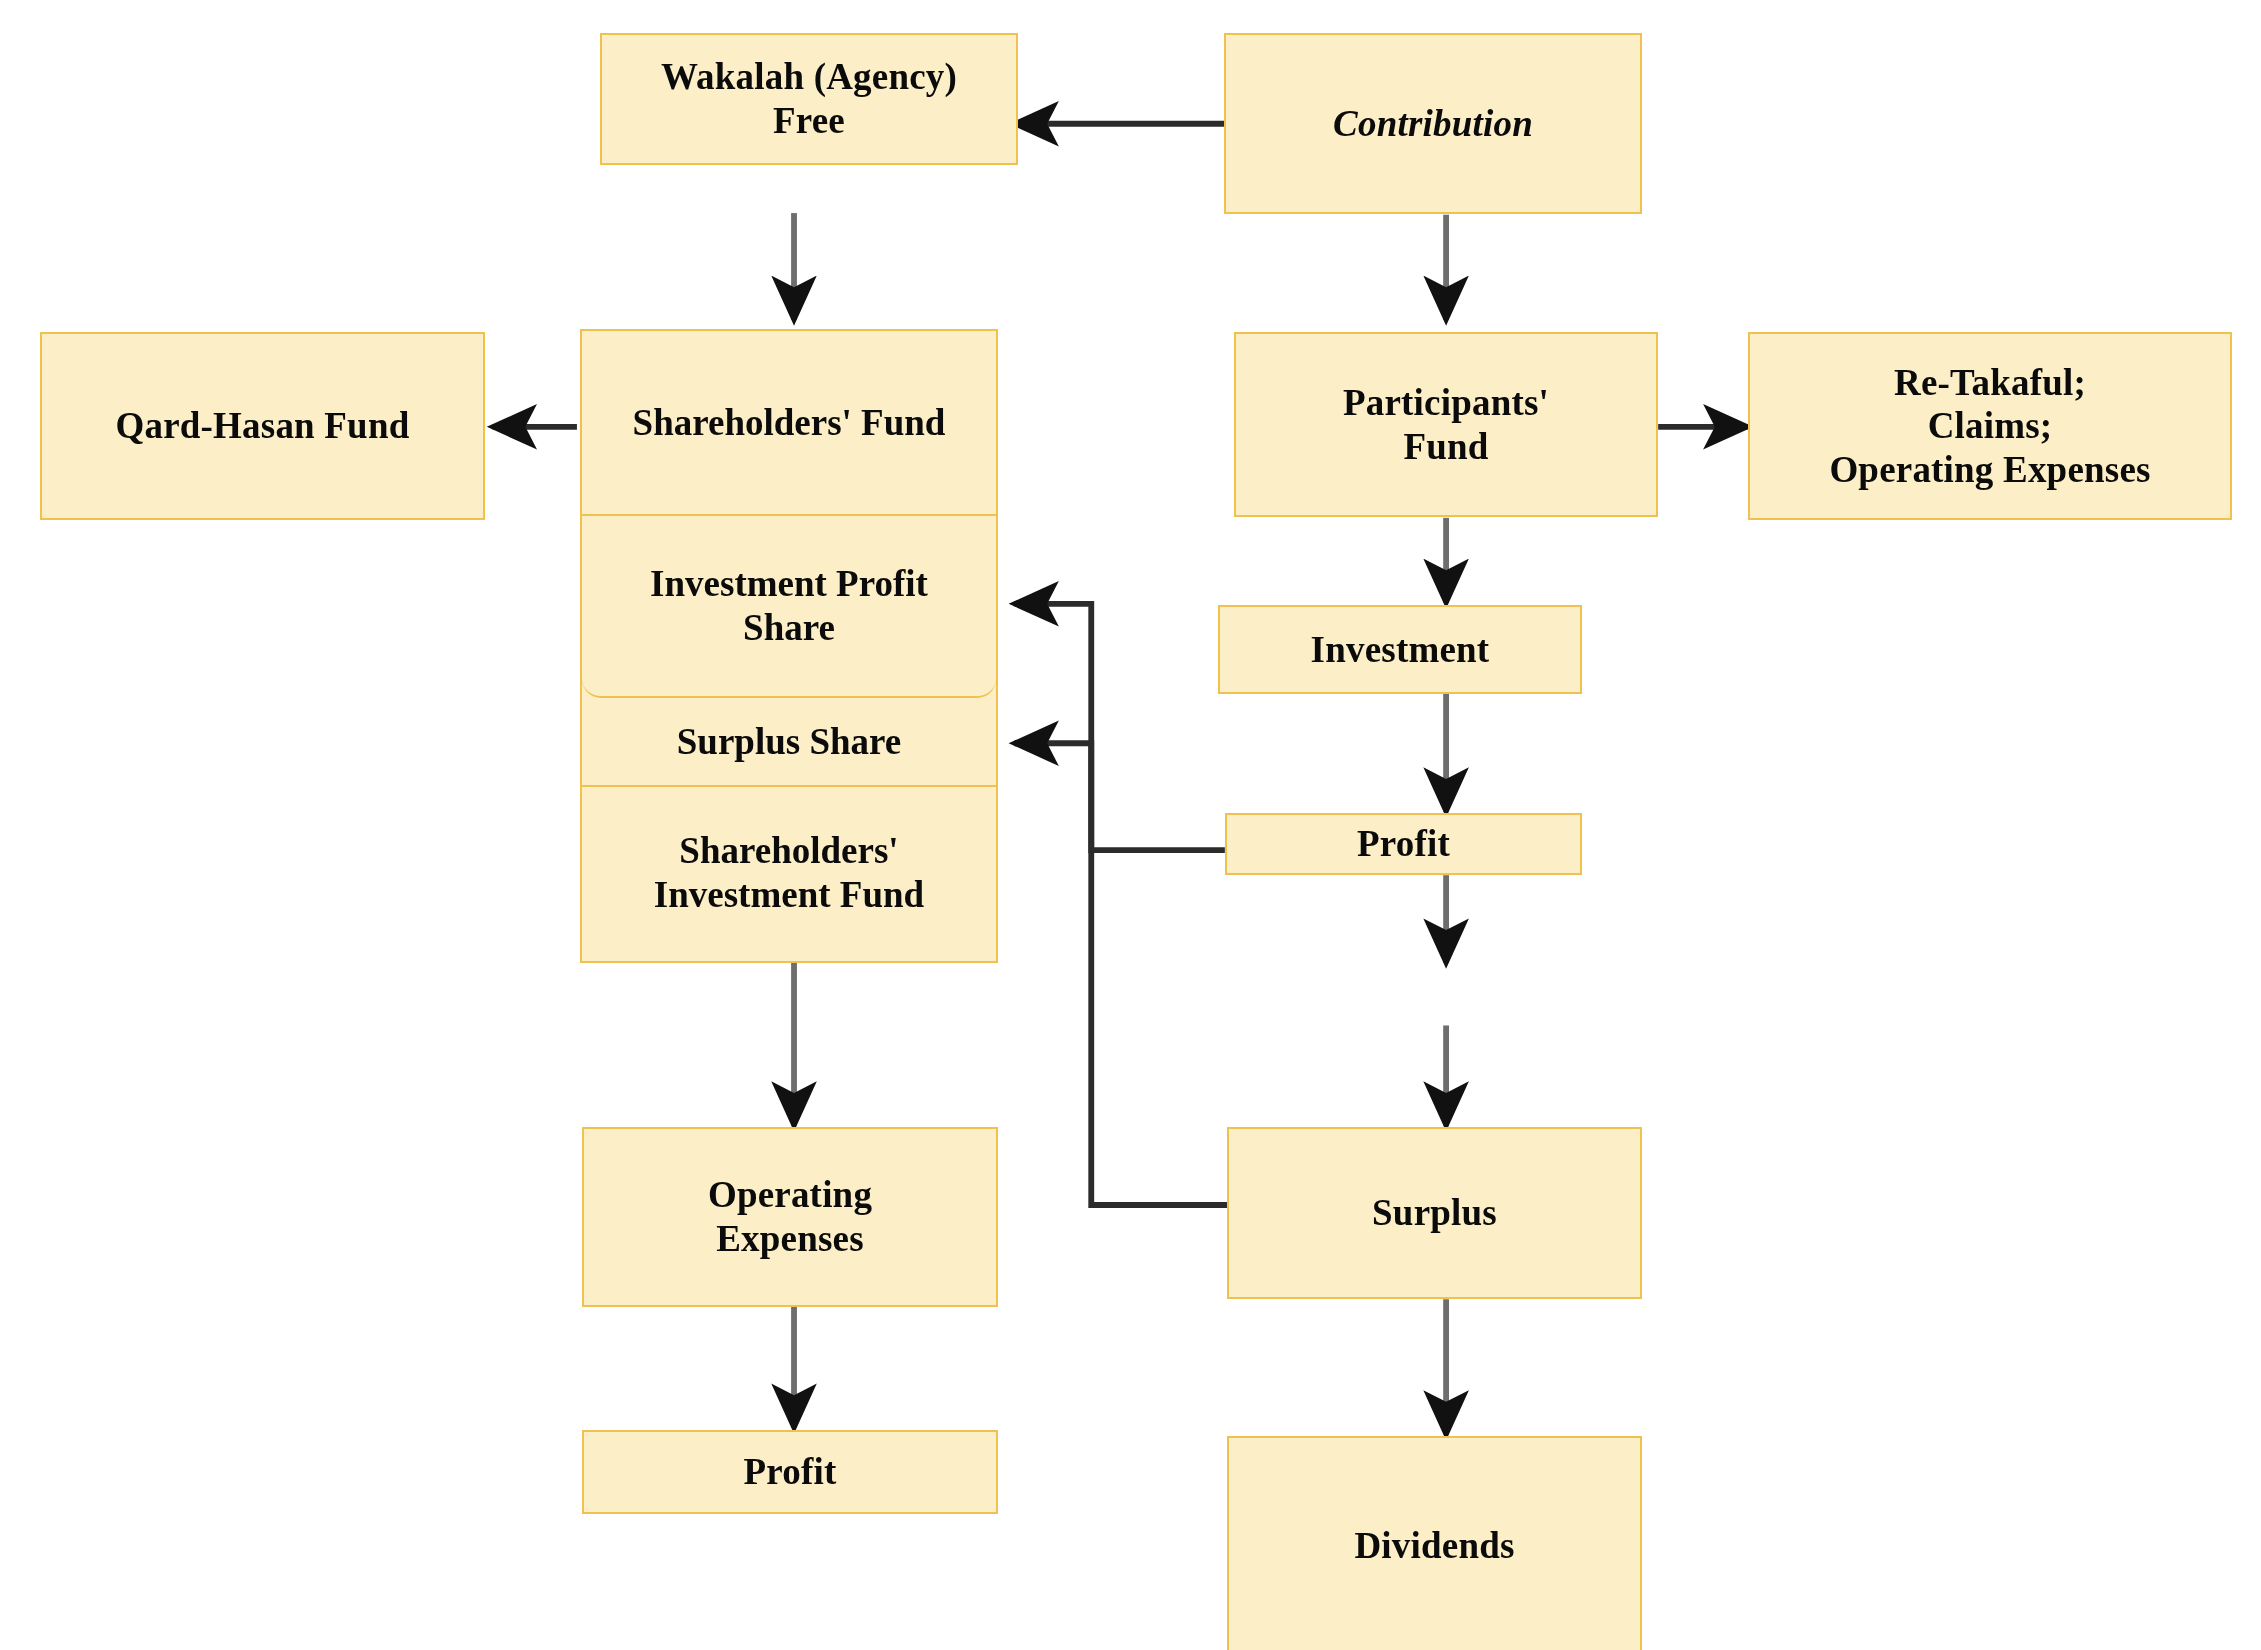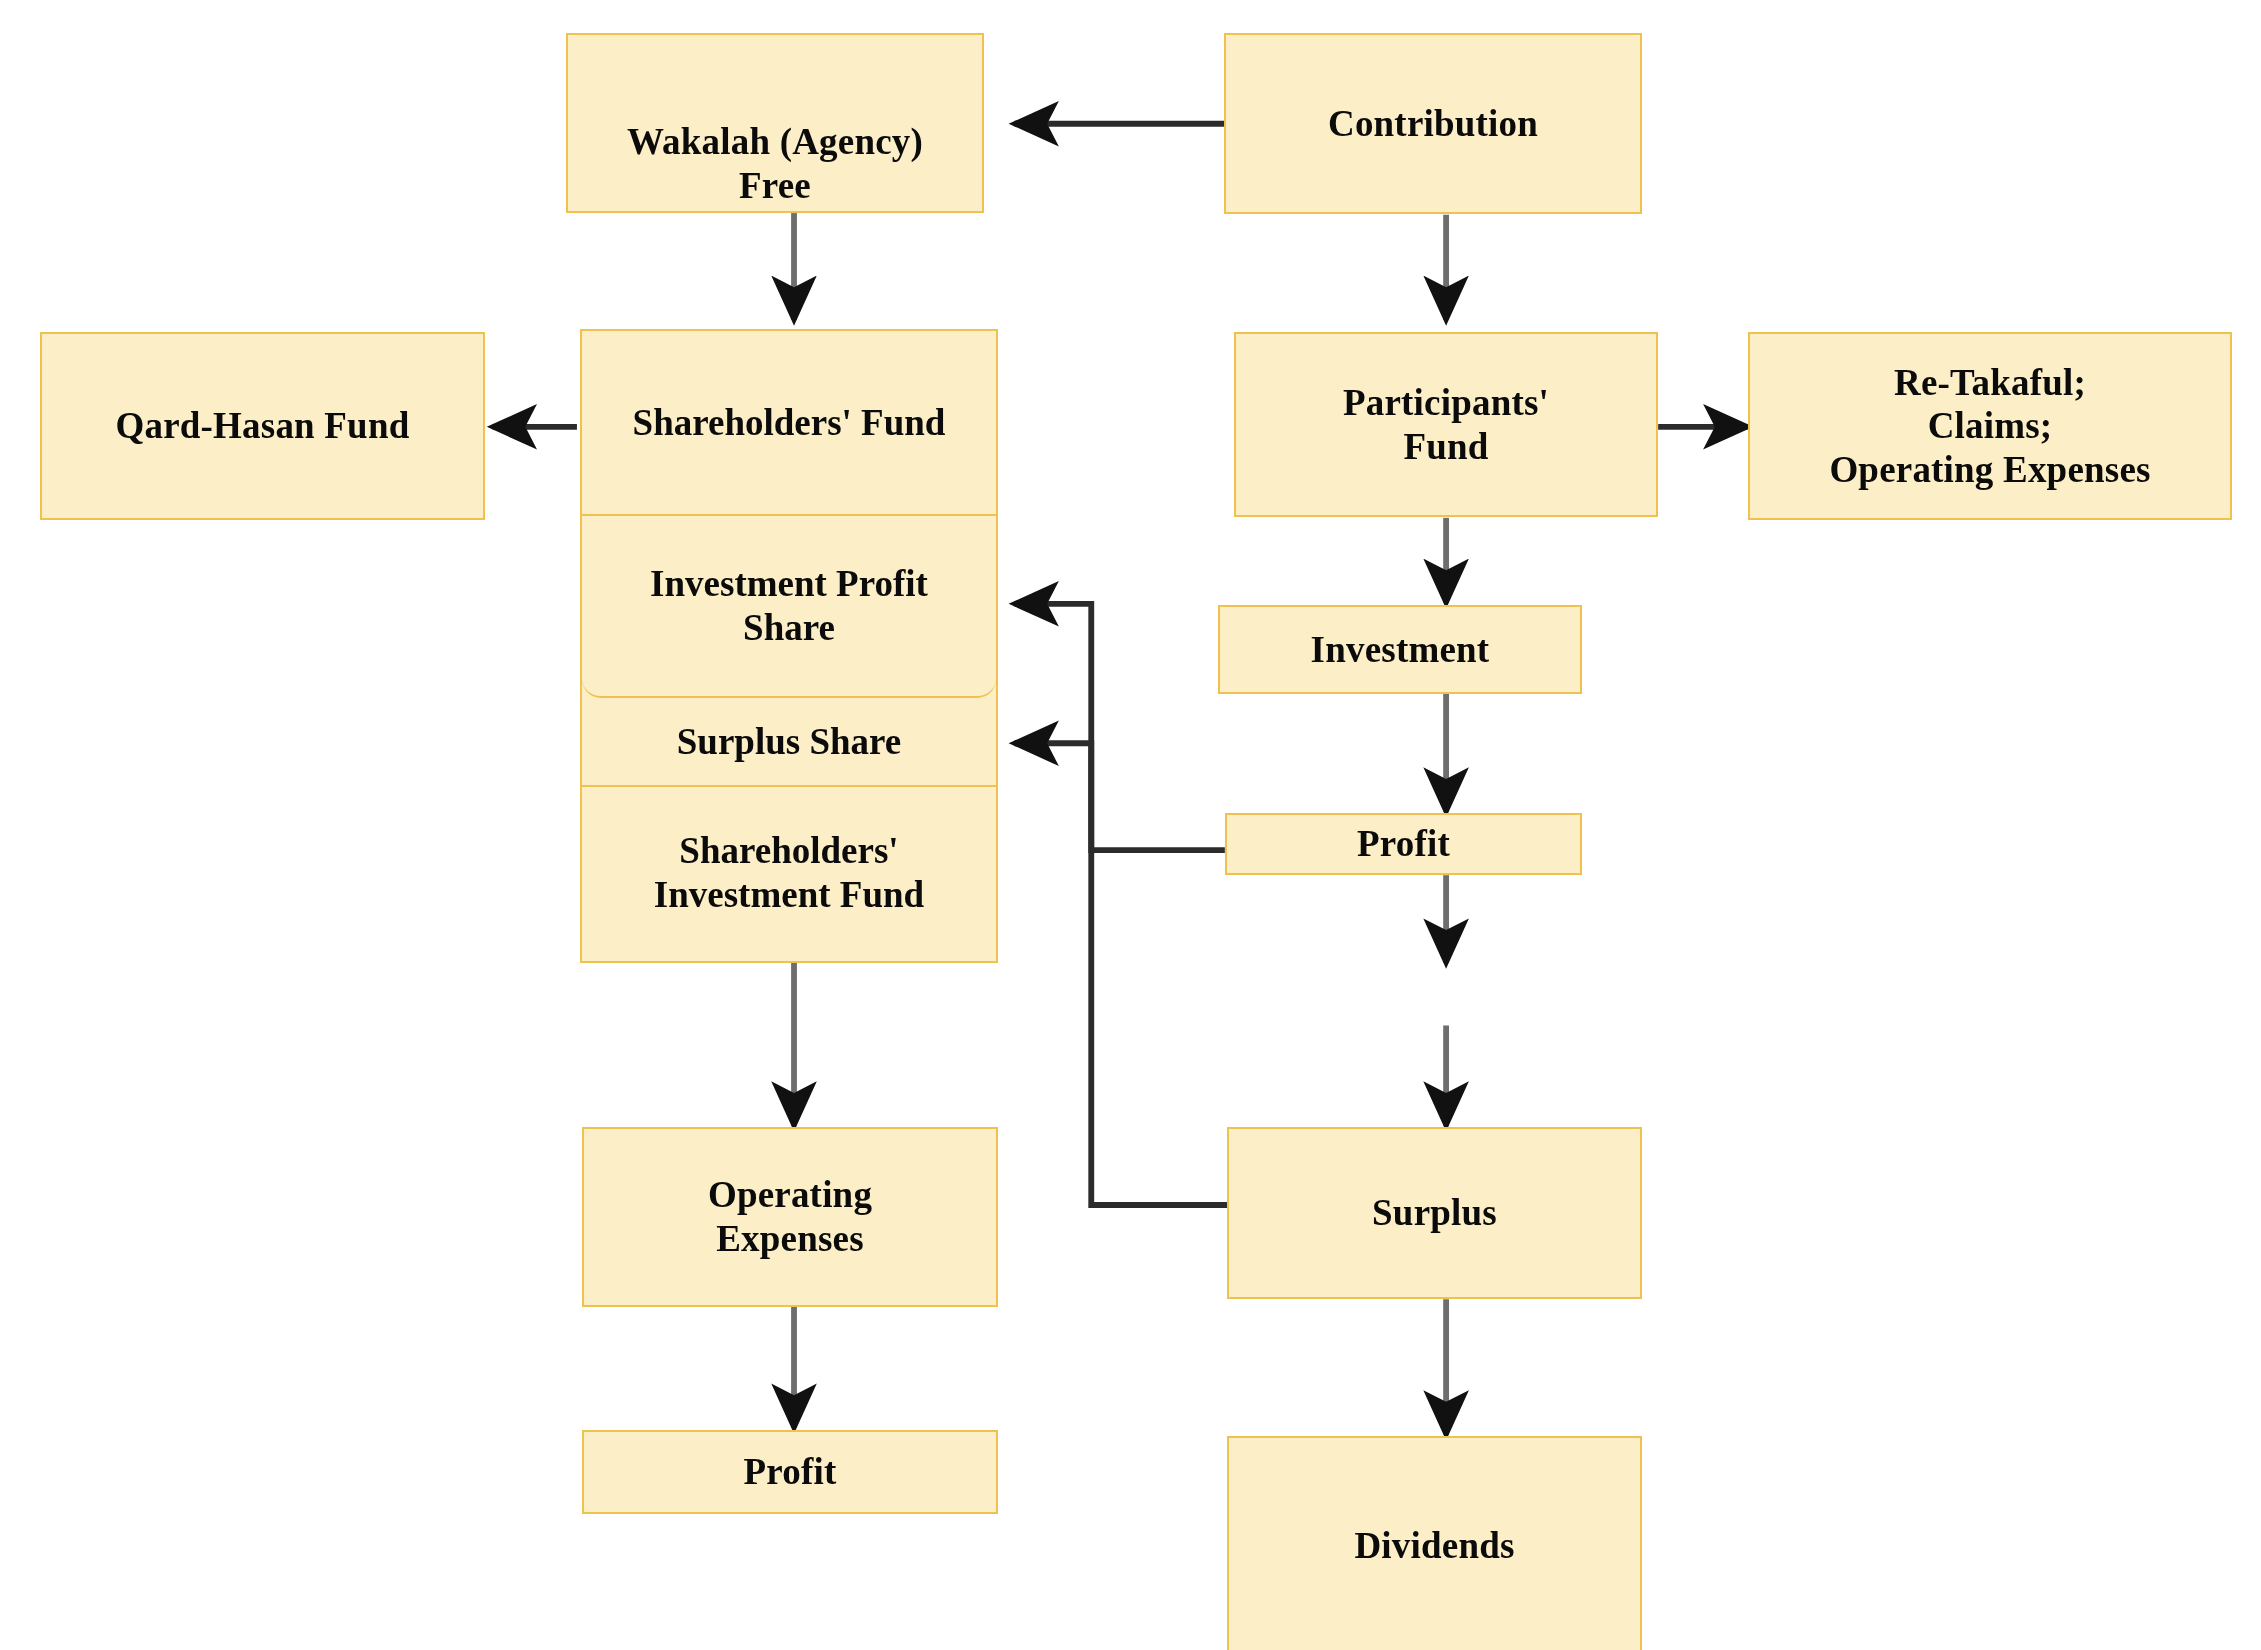--- a/index.html
+++ b/index.html
@@ -105,26 +105,26 @@
 
     <path d="M1467,1018 L1307,1018 L1307,723 L1215,723" fill="none" stroke="#2B2B2B" stroke-width="7" marker-end="url(#arrDark)"></path>
 
     <path d="M1470,1443 L1307,1443 L1307,890 L1215,890" fill="none" stroke="#2B2B2B" stroke-width="7" marker-end="url(#arrDark)"></path>
 
     <line x1="951" y1="1153" x2="951" y2="1348" stroke="#6E6E6E" stroke-width="7" marker-end="url(#arrGrey)"></line>
 
     <line x1="951" y1="1565" x2="951" y2="1710" stroke="#6E6E6E" stroke-width="7" marker-end="url(#arrGrey)"></line>
   </svg>
 
-  <div class="node" style="left:566px; top:33px; width:418px; height:180px;align-items:flex-end;">
+  <div class="node" style="left:600px; top:33px; width:418px; height:132px;">
     <span>Wakalah (Agency)
 Free</span>
   </div>
 
-  <div class="node" style="left:1224px; top:33px; width:418px; height:181px;">
+  <div class="node" style="left:1224px; top:33px; width:418px; height:181px;font-style:italic;">
     <span>Contribution</span>
   </div>
 
   <div class="node" style="left:40px; top:332px; width:445px; height:188px;">
     <span>Qard-Hasan Fund</span>
   </div>
 
   <div class="stack" style="left:580px; top:329px; width:418px; height:634px;">
     <div class="seg" style="height:185px;">
       <span>Shareholders' Fund</span>

